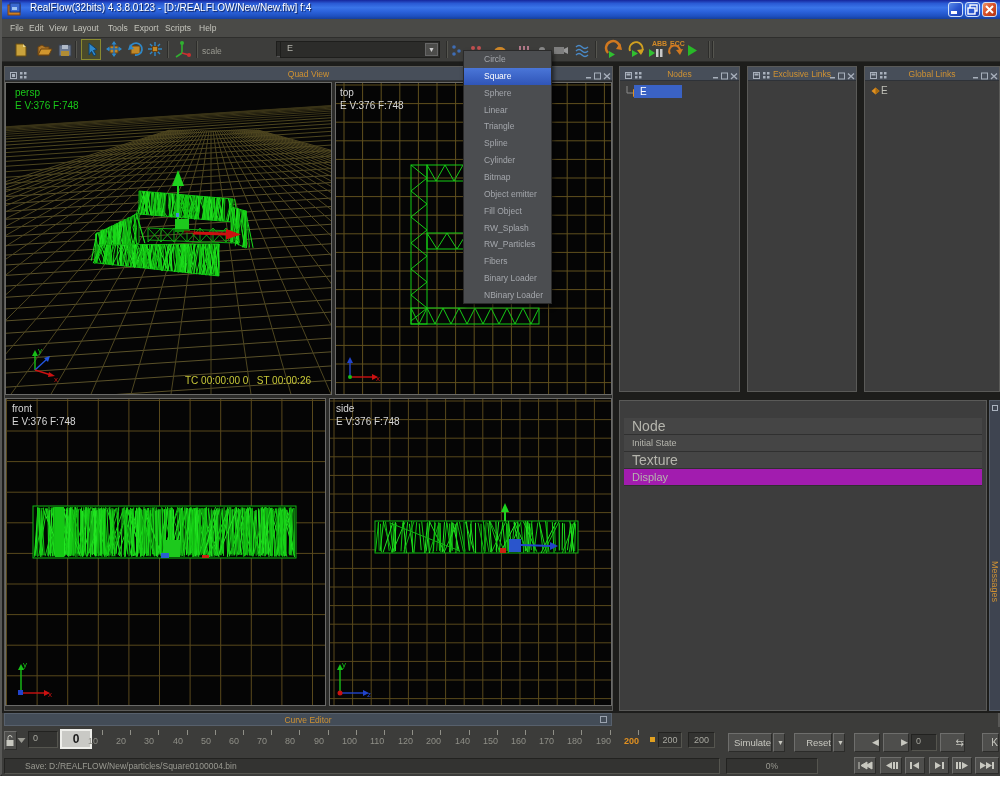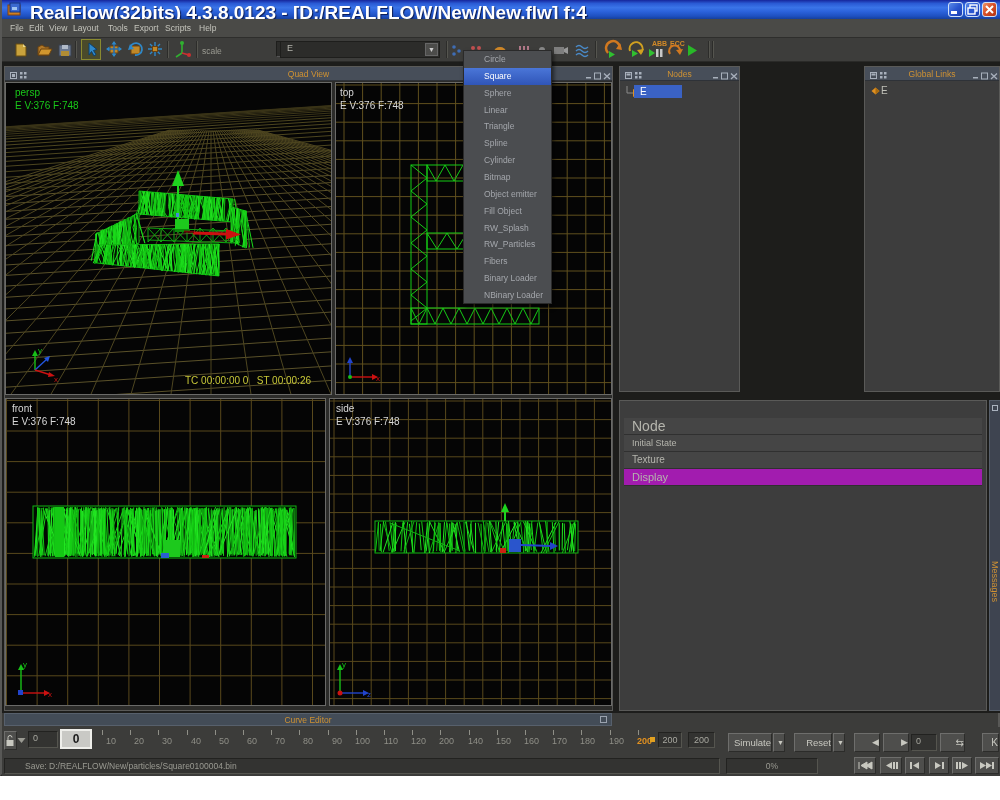--- a/index.html
+++ b/index.html
@@ -1,18 +1,18 @@
 <!DOCTYPE html>
 <html><head><meta charset="utf-8"><style>
 * { margin:0; padding:0; box-sizing:border-box; }
 body { width:1000px; height:800px; background:#fff; font-family:"Liberation Sans",sans-serif; overflow:hidden; position:relative; }
 .win { position:absolute; left:0; top:0; width:1000px; height:776px; background:#3c3c3a; border-left:2px solid #585856; border-right:2px solid #585856; border-bottom:2px solid #2a2a28;}
 .titlebar { position:absolute; left:0; top:0; width:1000px; height:19px;
   background:linear-gradient(180deg,#16269c 0%,#2a5ad4 18%,#3a74e8 40%,#2c63dc 60%,#1e50c0 85%,#16409c 100%); }
-.title-txt { position:absolute; left:28px; top:2px; color:#fff; font-size:19px; font-weight:bold; text-shadow:1px 1px 1px #0a1a50; white-space:nowrap; }
+.title-txt { position:absolute; left:28px; top:2px; color:#fff; font-size:10px; font-weight:normal; text-shadow:1px 1px 1px #0a1a50; white-space:nowrap; }
 .tbtn { position:absolute; top:2px; width:15px; height:15px; border-radius:3px; border:1px solid #cfe0f8; color:#fff; font-size:9px; text-align:center; line-height:13px; }
 .bmin,.bmax { background:linear-gradient(135deg,#5a8ae8 0%,#2a56d0 50%,#1a3cae 100%); }
 .bclose { background:linear-gradient(135deg,#ee9668 0%,#d9512a 45%,#b33310 100%); }
 .menubar { position:absolute; left:0; top:19px; width:1000px; height:19px; background:#4a4a47; border-bottom:1px solid #2e2e2c; }
 .menubar span { position:absolute; top:4px; color:#c4c4bc; font-size:8.5px; }
 .toolbar { position:absolute; left:0; top:38px; width:1000px; height:24px; background:#3d3d3b; border-bottom:1px solid #2a2a28; }
 .sep { position:absolute; top:3px; height:17px; width:2px; border-left:1px solid #2c2c2a; border-right:1px solid #55554f; }
 .tlabel { position:absolute; top:8px; color:#9a9a92; font-size:8.5px; }
 .tinput { position:absolute; top:3px; height:16px; background:#2c2c2a; border:1px solid #1e1e1c; border-bottom-color:#555; color:#b5b5ad; font-size:9px; padding:2px 19px;margin-left:44px; }
 .combo { position:absolute; left:278px; top:3px; width:160px; height:17px; background:#2c2c2a; border:1px solid #1e1e1c; color:#b5b5ad; font-size:9px; }
@@ -21,21 +21,21 @@
 .panel { position:absolute; background:#3d3d3d; border:1px solid #5a5a58; }
 .phead { position:absolute; left:0; top:0; width:100%; height:14px; background:#474e59; border-bottom:1px solid #2e3238; color:#cf9233; font-size:8.5px; text-align:center; line-height:14px; white-space:nowrap; overflow:hidden; }
 .phico { position:absolute; left:5px; top:3px; width:20px; height:8px; text-align:left; }
 .phbtn { position:absolute; right:1px; top:3px; }
 .vp { position:absolute; background:#050505; border:1px solid #6a6a68; overflow:hidden; }
 .dropdown { position:absolute; left:463px; top:50px; width:89px; height:254px; background:#4b4d50; border:1px solid #2a2a2a; box-shadow:2px 3px 4px rgba(0,0,0,0.55); z-index:50; }
 .mi { height:16.87px; color:#a4a7ac; font-size:8.5px; padding-left:20px; line-height:16.8px; white-space:nowrap; }
 .mi.sel { background:linear-gradient(180deg,#4a76d8,#3055b8); color:#fff; }
 .curve { position:absolute; left:2px; top:651px; width:608px; height:13px; background:#434c57; border:1px solid #57606c; color:#cf9233; font-size:8.5px; text-align:center; line-height:12px; }
 .timeline { position:absolute; left:0; top:727px; width:1000px; height:29px; background:#3c3c3a; }
-.rnum { position:absolute; top:9px; width:28px; text-align:right; color:#8f8f87; font-size:9px; }
+.rnum { position:absolute; top:9px; width:28px; text-align:left; color:#8f8f87; font-size:9px; }
 .rnum.orange { color:#e09020; font-weight:bold; }
 .rtick { position:absolute; top:3px; width:1px; height:5px; background:#8f8f87; }
 .btn { position:absolute; background:#4e4e4c; border:1px solid #2c2c2a; border-top-color:#6e6e6c; border-left-color:#6e6e6c; color:#c8c8c0; font-size:9.5px; text-align:right; }
 .sunk { position:absolute; background:#333331; border:1px solid #222220; border-bottom-color:#55554f; border-right-color:#55554f; color:#a8a8a0; font-size:9px; }
 .statusrow { position:absolute; left:0; top:756px; width:1000px; height:20px; background:#3c3c3a; }
 svg text { font-family:"Liberation Sans",sans-serif; }
 </style></head>
 <body>
 <div class="win">
   <div class="titlebar">
@@ -1564,20 +1564,36 @@
             </svg></span></div>
       <div style="position:absolute;left:5px;top:18px;width:24px;height:13px">
         <svg width="24" height="13">
             <path d="M2 0 L2 7 L8 7" stroke="#8a8a8a" fill="none"></path>
             <polygon points="8,3 15,7 8,11" fill="#e09020"></polygon>
           </svg>
       </div>
       <div style="position:absolute;left:14px;top:18px;width:48px;height:13px;background:#3a62c4;color:#fff;font-size:10px;line-height:13px;padding-left:6px">E</div>
     </div>
 
+    <div class="panel" style="left:745px;top:4px;width:110px;height:326px">
+      <div class="phead"><span class="phico"><svg width="18" height="8">
+              <rect x="0.5" y="0.5" width="6" height="6" fill="none" stroke="#a8b0bc"></rect>
+              <rect x="1.5" y="1.5" width="4" height="2" fill="#a8b0bc"></rect>
+              <g fill="#a8b0bc">
+                <rect x="10" y="0" width="2.5" height="2.5"></rect>
+                <rect x="14" y="0" width="2.5" height="2.5"></rect>
+                <rect x="10" y="4" width="2.5" height="2.5"></rect>
+                <rect x="14" y="4" width="2.5" height="2.5"></rect>
+              </g>
+            </svg></span>Exclusive Links<span class="phbtn"><svg width="25" height="8">
+              <rect x="0" y="5" width="5" height="1.5" fill="#a8b0bc"></rect>
+              <rect x="8.5" y="1" width="6" height="6" fill="none" stroke="#a8b0bc"></rect>
+              <path d="M18 1.5 L24 7 M24 1.5 L18 7" stroke="#a8b0bc" stroke-width="1.3"></path>
+            </svg></span></div>
+    </div>
 
     <div class="panel" style="left:862px;top:4px;width:136px;height:326px">
       <div class="phead"><span class="phico"><svg width="18" height="8">
               <rect x="0.5" y="0.5" width="6" height="6" fill="none" stroke="#a8b0bc"></rect>
               <rect x="1.5" y="1.5" width="4" height="2" fill="#a8b0bc"></rect>
               <g fill="#a8b0bc">
                 <rect x="10" y="0" width="2.5" height="2.5"></rect>
                 <rect x="14" y="0" width="2.5" height="2.5"></rect>
                 <rect x="10" y="4" width="2.5" height="2.5"></rect>
                 <rect x="14" y="4" width="2.5" height="2.5"></rect>
@@ -1591,21 +1607,21 @@
           <polygon points="0.5,4 4.5,0.5 8.5,4 4.5,7.5" fill="#e09020"></polygon>
           <polygon points="4.5,0.5 8.5,4 4.5,7.5" fill="#a86a10"></polygon>
         </svg>
       <div style="position:absolute;left:16px;top:18px;color:#c0c0b8;font-size:10px">E</div>
     </div>
 
     <div class="panel" style="left:617px;top:338px;width:368px;height:311px">
       <div style="position:absolute;left:4px;top:17px;width:358px">
         <div style="height:17px;background:#454545;border-bottom:1px solid #303030;color:#b5b5ad;font-size:14px;line-height:16px;padding-left:8px">Node</div>
         <div style="height:17px;background:#454545;border-bottom:1px solid #303030;color:#b5b5ad;font-size:9px;line-height:16px;padding-left:8px">Initial State</div>
-        <div style="height:17px;background:#454545;border-bottom:1px solid #303030;color:#b5b5ad;font-size:10px;line-height:16px;padding-left:8px">Texture</div>
+        <div style="height:17px;background:#454545;border-bottom:1px solid #303030;color:#b5b5ad;font-size:14px;line-height:16px;padding-left:8px">Texture</div>
         <div style="height:17px;background:#a21caf;border-bottom:1px solid #303030;color:#b5b5ad;font-size:11px;line-height:16px;padding-left:8px">Display</div>
       </div>
     </div>
 
     <div style="position:absolute;left:987px;top:338px;width:12px;height:311px;background:#3e4450;border:1px solid #565e6a">
       <div style="position:absolute;left:2px;top:4px;width:6px;height:6px;border:1px solid #aab2be"></div>
       <div style="position:absolute;left:0px;top:160px;width:10px;color:#cf9233;font-size:9px;writing-mode:vertical-rl;">Messages</div>
     </div>
     <div class="curve">Curve Editor<span style="position:absolute;right:4px;top:2px;width:7px;height:7px;border:1px solid #9aa2ae"></span></div>
   </div>

